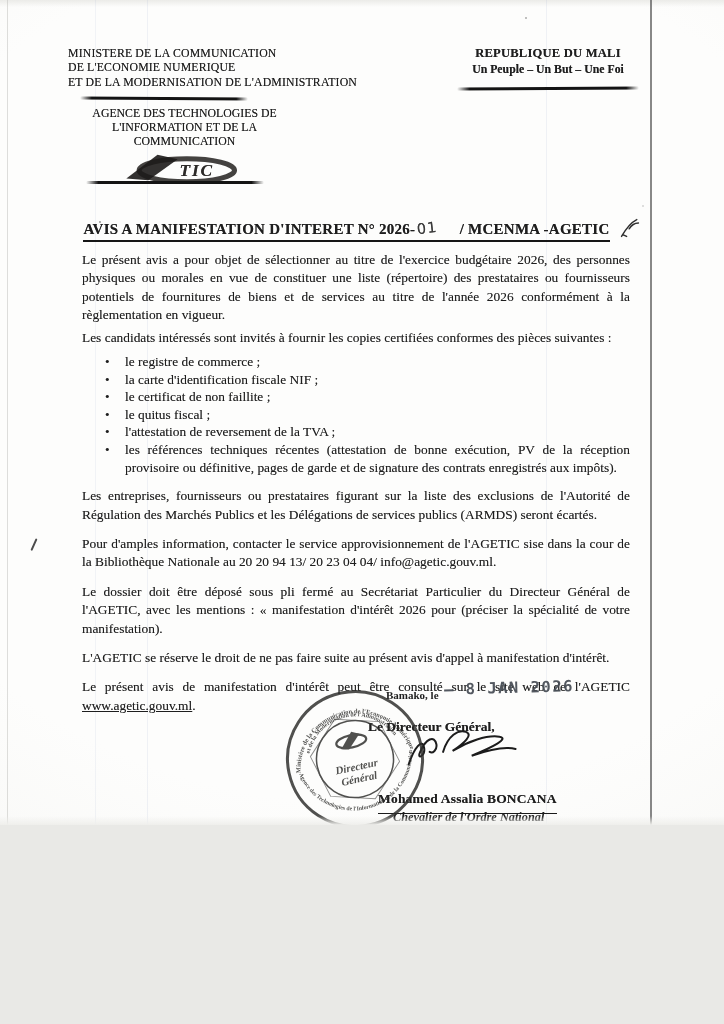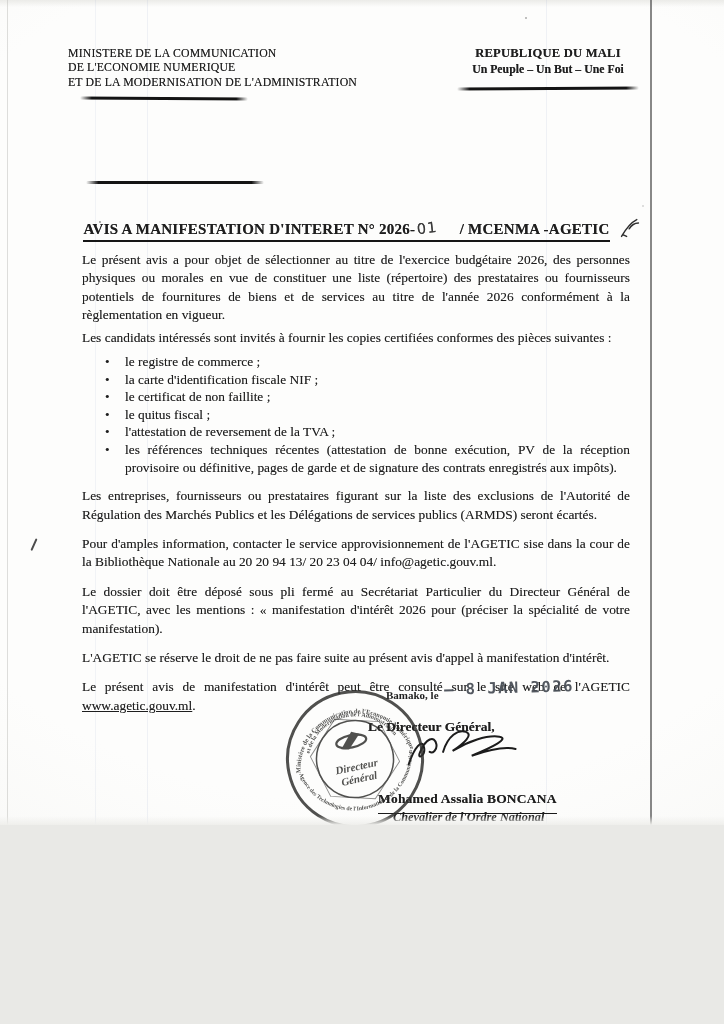--- a/index.html
+++ b/index.html
@@ -78,20 +78,30 @@
     <div>ET DE LA MODERNISATION DE L'ADMINISTRATION</div>
   </div>
   <div class="rule ministry-rule"></div>
 
   <div class="republic">
     <div class="name">REPUBLIQUE DU MALI</div>
     <div class="motto">Un Peuple – Un But – Une Foi</div>
   </div>
   <div class="rule republic-rule"></div>
 
+  <div class="agency">
+    <div>AGENCE DES TECHNOLOGIES DE</div>
+    <div>L'INFORMATION ET DE LA</div>
+    <div>COMMUNICATION</div>
+    <svg class="logo" viewBox="0 0 140 36" aria-hidden="true">
+      <ellipse cx="72" cy="21" rx="52" ry="12.5" fill="none" stroke="#23211f" stroke-width="5.5" opacity=".85"></ellipse>
+      <path d="M6 30 L40 4 L62 9 L30 32 Z" fill="#1d1b1a" opacity=".9"></path>
+      <text x="64" y="27" font-size="19" font-weight="bold" font-style="italic" fill="#2c2a28" letter-spacing="2" font-family="&quot;Liberation Serif&quot;,serif">TIC</text>
+    </svg>
+  </div>
   <div class="rule agency-rule"></div>
 
   <div class="title">
     <span class="underlined">
       <span>AVIS A MANIFESTATION D'INTERET N° 2026-</span><span class="hand-number">01</span><span class="title-suffix">/ MCENMA -AGETIC</span>
     </span>
     <svg class="flourish" viewBox="0 0 26 26" aria-hidden="true">
       <path d="M3 23 C8 14 13 7 21 3 M12 14 C15 9 19 7 23 7 M5 21 L9 23" stroke="#2e2e2e" stroke-width="1.7" fill="none" stroke-linecap="round"></path>
     </svg>
   </div>

